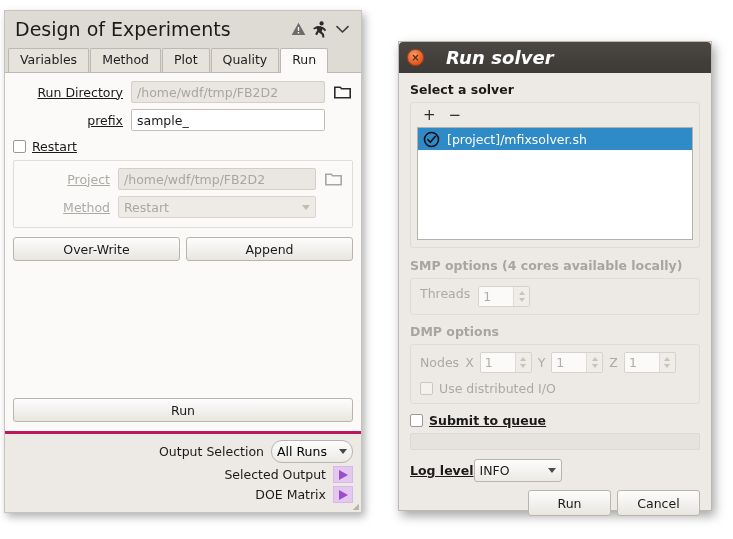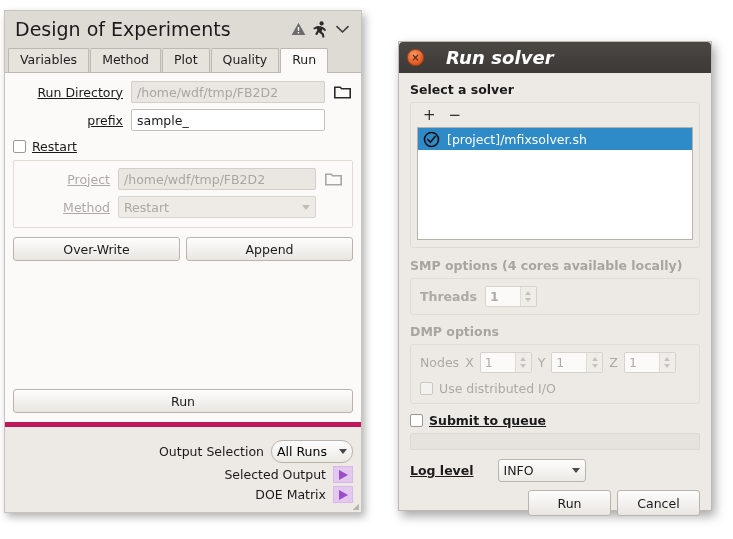--- a/index.html
+++ b/index.html
@@ -104,22 +104,22 @@
     height: 24px; display: flex; align-items: center; justify-content: center;
     cursor: default;
   }
   #ow-append { display: flex; gap: 6px; margin-bottom: 8px; }
   #ow-append .btn { flex: 1; }
   #run-btn-wrap { margin-top: auto; margin-bottom: 9px; }
   #run-big-btn { width: 100%; }
 
   
   #doe-footer {
-    flex: none; background: #edeae5; border-top: 5px solid #be185d;
-    padding: 13px 8px 6px 8px;
+    flex: none; background: #edeae5; border-top: 3px solid #be185d;
+    padding: 6px 8px 6px 8px;
   }
   .foot-row { display: flex; align-items: center; justify-content: flex-end; margin-bottom: 3px; }
   .foot-lbl { font-size: 12.5px; color: #1a1a1a; margin-right: 7px; }
   #out-sel-combo {
     width: 82px; height: 23px; flex: none;
     border: 1px solid #b9b4ad; border-radius: 11px;
     background: linear-gradient(#fdfdfd,#eceae5);
     font-size: 12.5px; padding: 0 5px;
     display: flex; align-items: center; justify-content: space-between;
   }
@@ -199,21 +199,21 @@
   .sp-dn { width:0;height:0;border-left:3px solid transparent;border-right:3px solid transparent;border-top:4px solid #c6c2bc; }
   .dimtxt { font-size: 12.5px; color: #aca9a4; }
   .nodes-row { display: flex; align-items: center; gap: 6px; margin-bottom: 8px; }
 
   #queue-field {
     height: 17px; background: #e6e3de; border: 1px solid #dcd8d2;
     border-radius: 2px; margin: 5px 0 9px 0;
   }
   #loglvl-row { display: flex; align-items: center; margin-bottom: 8px; }
   #loglvl-combo {
-    width: 88px; height: 23px; margin-left: 24px;
+    width: 88px; height: 23px; margin-left: 0;
     border: 1px solid #b9b4ad; border-radius: 3px;
     background: linear-gradient(#fdfdfd,#eceae5);
     font-size: 12.5px; color: #1a1a1a; padding: 0 5px;
     display: flex; align-items: center; justify-content: space-between;
   }
   #dlg-buttons { display: flex; justify-content: flex-end; gap: 6px; padding-bottom: 11px; margin-top: auto; }
   #dlg-buttons .btn { width: 83px; height: 26px; }
   .bold { font-weight: bold; }
 </style>
 </head>
@@ -357,21 +357,21 @@
                 <path d="M4.8 8.6 L7.3 11.3 L12.2 5.4" fill="none" stroke="#111111" stroke-width="1.6" stroke-linecap="round" stroke-linejoin="round"></path>
               </svg>
             </span>
             <span>[project]/mfixsolver.sh</span>
           </div>
         </div>
       </div>
 
       <div class="sec-head dim">SMP options (4 cores available locally)</div>
       <div class="opt-group">
-        <div style="display:flex; align-items:center;font-weight:bold;">
+        <div style="display:flex; ">
           <span class="dimtxt" style="margin-right:8px;">Threads</span>
           <div class="spin">
             <span class="val">1</span>
             <span class="arrows">
               <i class="sp-up"></i>
               <i class="sp-dn"></i>
             </span>
           </div>
         </div>
       </div>

